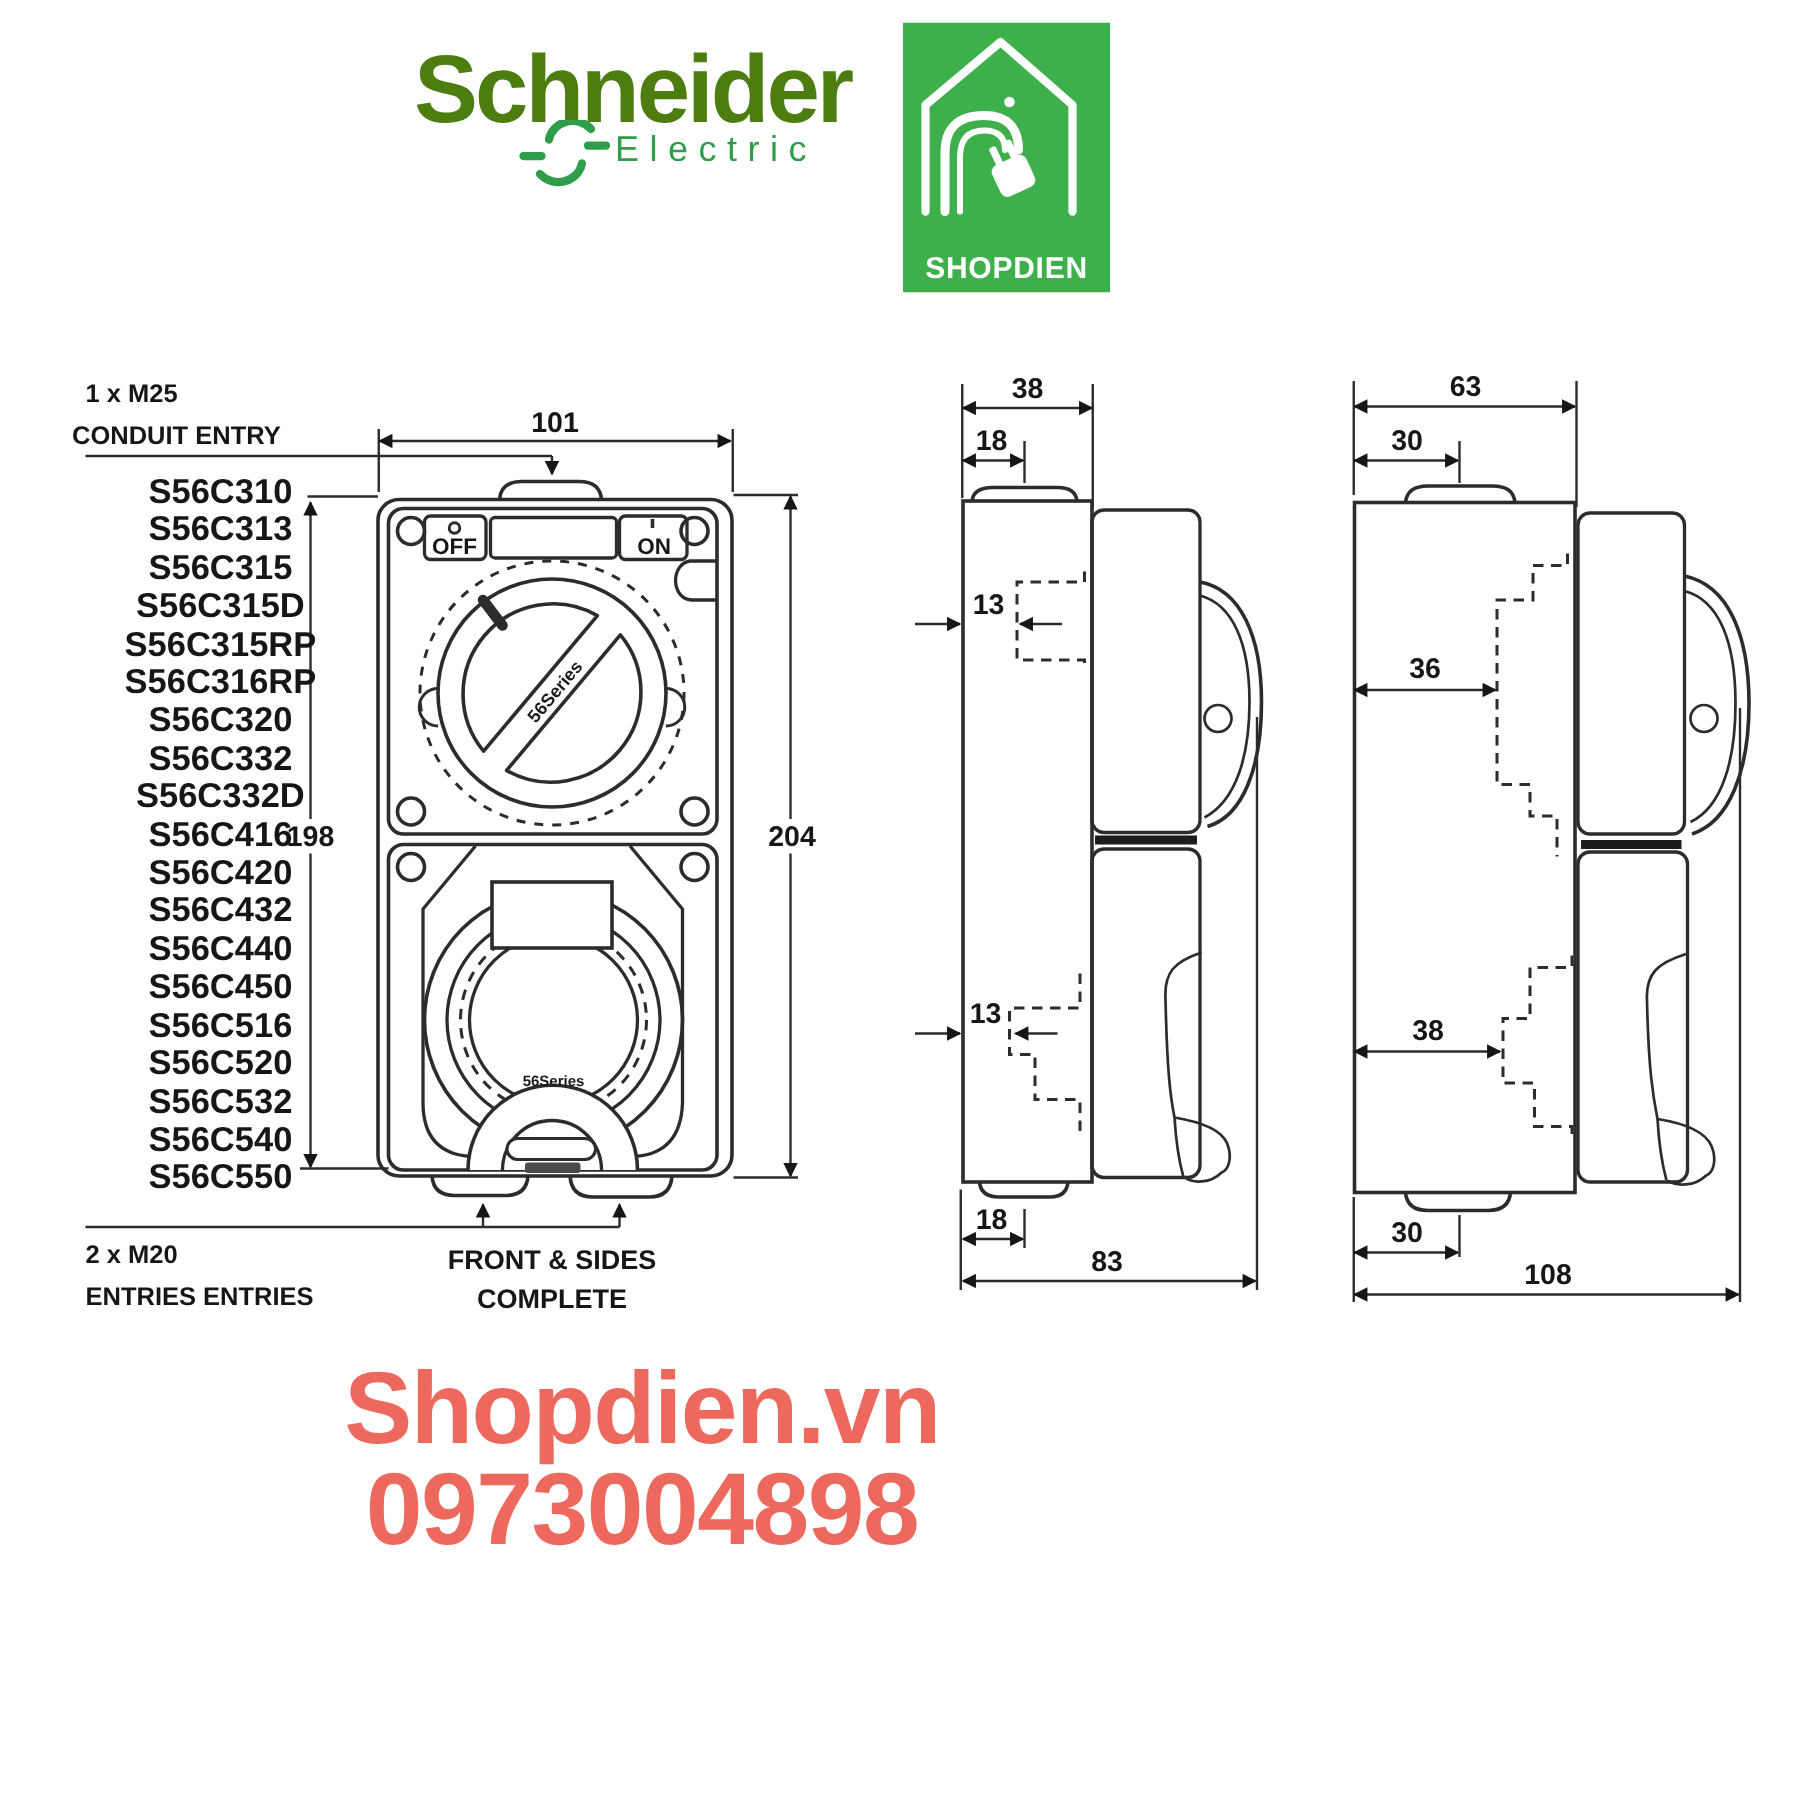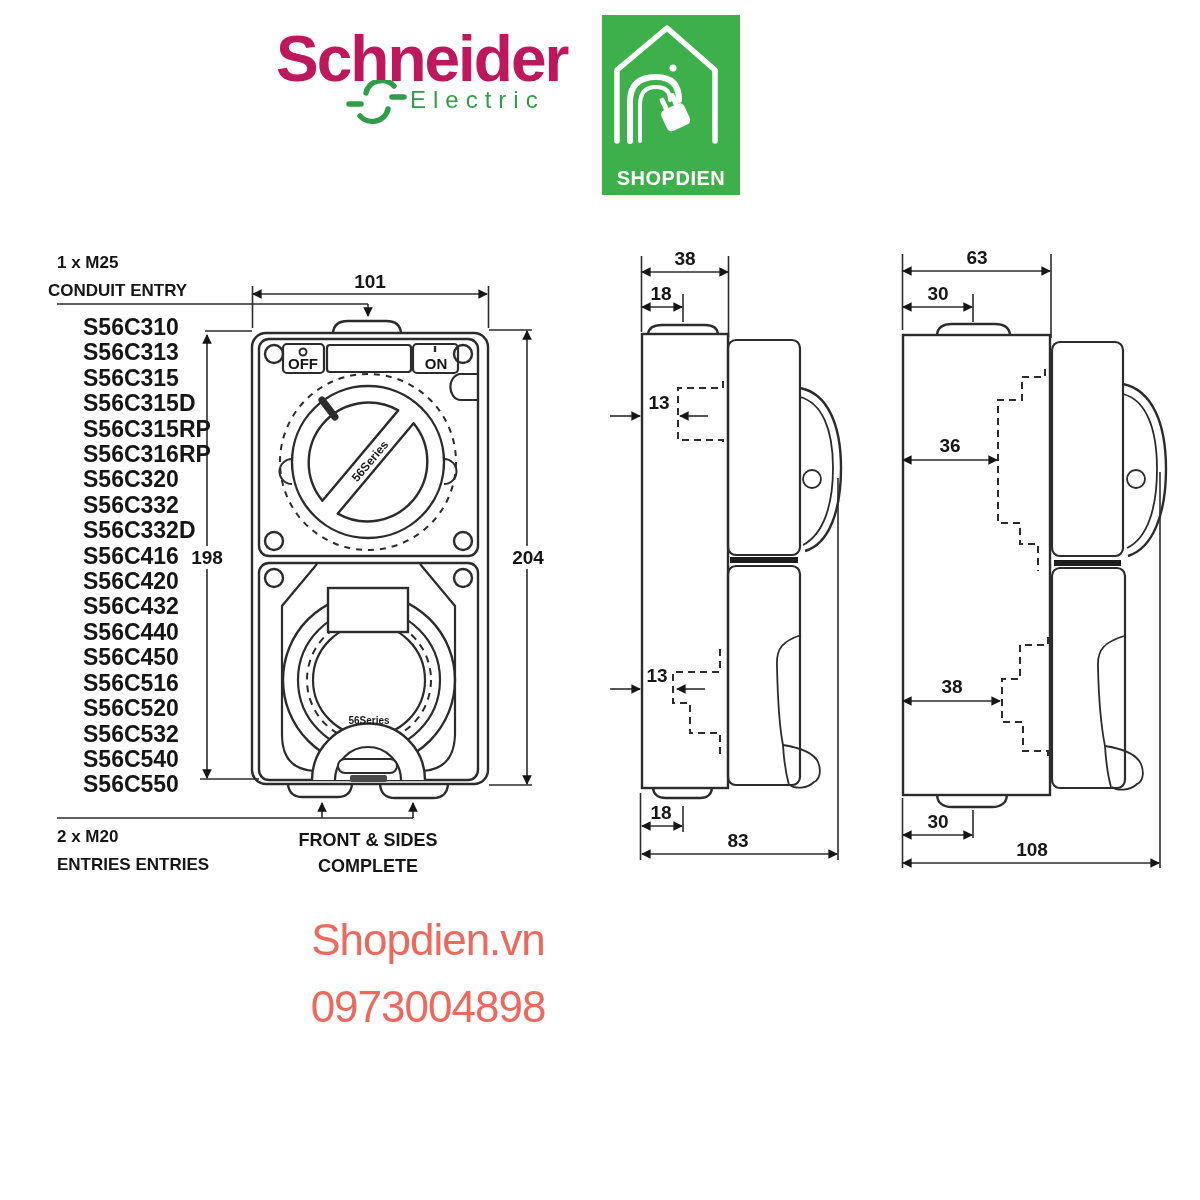--- a/index.html
+++ b/index.html
@@ -2,37 +2,37 @@
 <html><head>
 <meta charset="utf-8">
 <style>
   html,body{margin:0;padding:0;background:#ffffff;}
   #canvas{position:relative;width:1200px;height:1200px;background:#ffffff;overflow:hidden;
           font-family:"Liberation Sans", sans-serif;}
   .abs{position:absolute;}
   #drawing-svg{position:absolute;left:0;top:0;z-index:1;}
   .brand-schneider{left:276px;top:22px;font-size:64px;font-weight:bold;letter-spacing:-2px;z-index:2;}
   .brand-electric{left:410px;top:86px;font-size:24px;font-weight:normal;letter-spacing:7px;z-index:2;}
-  .parts{z-index:2;color:#161616;}
+  .parts{z-index:2;color:#161616;text-align:center;}
   .note{font-size:17px;font-weight:bold;line-height:20px;color:#161616;}
   .models{left:57px;top:315px;font-size:23px;font-weight:bold;line-height:25.4px;color:#161616;margin-left:26px;}
-  .footer-red{left:128px;top:906px;width:600px;text-align:center;font-weight:normal;
-              font-size:44px;line-height:67px;letter-spacing:-1px;z-index:2;}
+  .footer-red{left:128px;top:906px;width:600px;text-align:center;font-weight:bold;
+              font-size:68px;line-height:67px;letter-spacing:-1px;z-index:2;}
   svg text{font-family:"Liberation Sans", sans-serif;}
   .dimtxt{font-size:19px;font-weight:bold;fill:#161616;}
   .captxt{font-size:18px;font-weight:bold;fill:#161616;}
   .switchtxt{font-size:15px;font-weight:bold;fill:#161616;}
   .tinytxt{font-weight:bold;fill:#1a1a1a;}
 </style>
 </head>
 <body>
 
 <div id="canvas">
 
-  <div class="abs brand-schneider" style="color:#be185d">Schneider</div>
+  <div class="abs brand-schneider" style="color:#4d7c0f">Schneider</div>
   <div class="abs brand-electric" style="color:#2f9e4a">Electric</div>
 
   <svg class="abs" style="left:344px;top:80px;z-index:2" width="64" height="46" viewBox="0 0 64 46">
     <g fill="none" stroke="#2f9e4a" stroke-width="5.5" stroke-linecap="round">
       <path d="M50,6 A16,15 0 0 0 22,13"></path>
       <path d="M16,36 A16,15 0 0 0 44,29"></path>
       <line x1="5" y1="24" x2="17" y2="24"></line>
       <line x1="48" y1="17" x2="60" y2="17"></line>
     </g>
   </svg>

